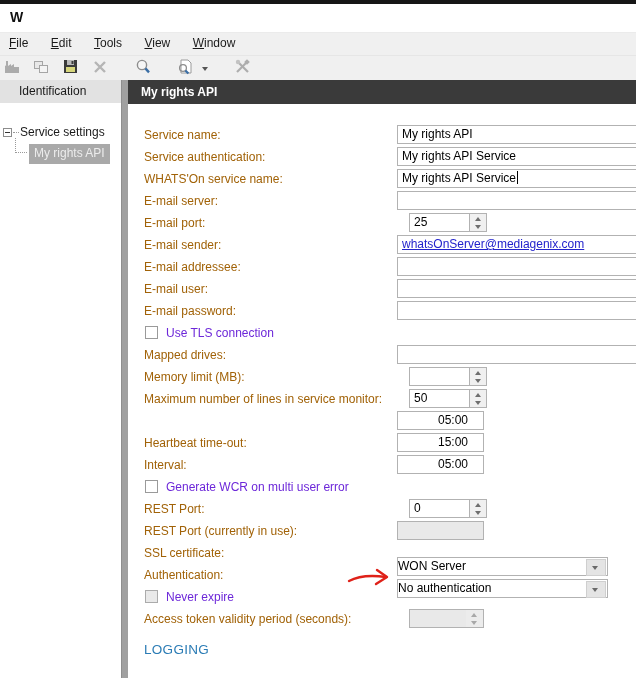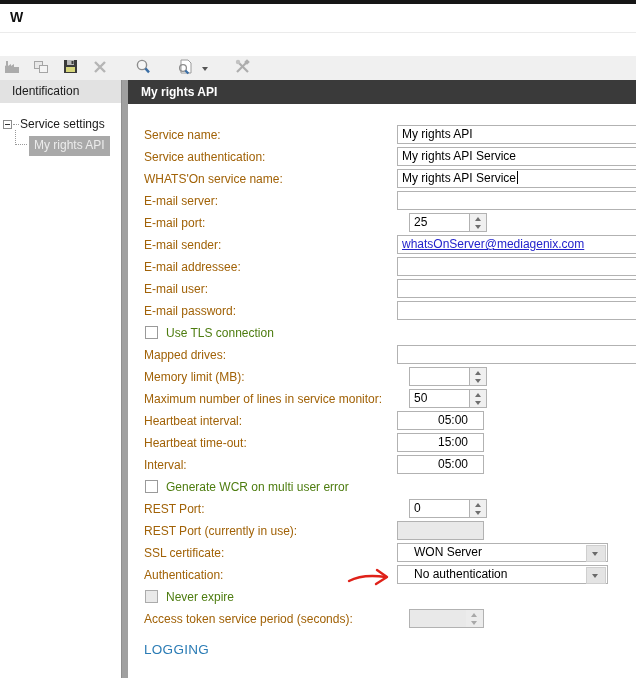--- a/index.html
+++ b/index.html
@@ -17,22 +17,22 @@
   .menu-item u{text-decoration:underline;}
 
   .toolbarbar{position:absolute;left:0;top:56px;width:636px;height:24px;background:#f0f0f0;}
   .tbtn{display:inline-block;vertical-align:top;margin:2px 3px 0 3px;width:19px;height:19px;}
   .tbtn svg{display:block;}
   .gap{margin-left:16px;}
   .caretbtn{width:10px;margin-left:-2px;}
   .caret-down{display:block;margin-top:9px;margin-left:1px;width:0;height:0;border-left:3.5px solid transparent;border-right:3.5px solid transparent;border-top:4px solid #555;}
 
   .leftpanel{position:absolute;left:0;top:80px;width:121px;height:598px;background:#fff;}
-  .left-header{height:23px;background:#e2e2e2;font-size:12px;color:#1a1a1a;line-height:23px;padding-left:12px;}
-  .tree{position:relative;padding-top:12px;}
+  .left-header{height:23px;background:#e2e2e2;font-size:12px;color:#1a1a1a;line-height:23px;padding-left:19px;}
+  .tree{position:relative;padding-top:20px;}
   .tree-root{position:relative;height:19px;line-height:19px;font-size:12px;color:#1a1a1a;padding-left:20px;}
   .expander{position:absolute;left:3px;top:5px;width:9px;height:9px;border:1px solid #8c8c8c;background:#fff;box-sizing:border-box;}
   .expander:after{content:"";position:absolute;left:1px;top:3px;width:5px;height:1px;background:#333;}
   .rootdots{position:absolute;left:13px;top:9px;width:6px;border-top:1px dotted #9a9a9a;}
   .tree-child{position:relative;height:19px;line-height:17px;font-size:12px;margin-left:29px;margin-top:2px;}
   .lconn{position:absolute;left:-14px;top:-6px;width:11px;height:14px;border-left:1px dotted #9a9a9a;border-bottom:1px dotted #9a9a9a;}
   .sel{display:inline-block;background:#a9a9a9;color:#ececec;padding:1px 5px 2px 5px;}
 
   .splitter{position:absolute;left:121px;top:80px;width:7px;height:598px;background:#a0a0a0;border-left:1px solid #8e8e8e;box-sizing:border-box;cursor:col-resize;}
 
@@ -51,44 +51,51 @@
   .tb.dis2{width:87px;background:#e9e9e9;padding-left:40px;}
   .spin{position:absolute;left:325px;top:1px;width:18px;height:19px;box-sizing:border-box;border:1px solid #b2b2b2;background:#f0f0f0;display:flex;flex-direction:column;}
   .spin .up,.spin .dn{flex:1;position:relative;}
   .spin .up:after{content:"";position:absolute;left:5px;top:3px;border-left:3px solid transparent;border-right:3px solid transparent;border-bottom:4px solid #6e6e6e;}
   .spin .dn:after{content:"";position:absolute;left:5px;top:2px;border-left:3px solid transparent;border-right:3px solid transparent;border-top:4px solid #6e6e6e;}
   .spin.disabled{background:#ececec;}
   .spin.disabled .up:after{border-bottom-color:#a8a8a8;}
   .spin.disabled .dn:after{border-top-color:#a8a8a8;}
   .spin.inner{left:322px;border-left:none;}
 
-  .combo{position:absolute;left:253px;top:1px;width:211px;height:19px;box-sizing:border-box;border:1px solid #b2b2b2;background:#fff;font-size:12px;line-height:17px;padding:0 16px;cursor:default;}
+  .combo{position:absolute;left:253px;top:15px;width:211px;height:19px;box-sizing:border-box;border:1px solid #b2b2b2;background:#fff;font-size:12px;line-height:17px;padding:0 0;cursor:default;}
   .combo-arrow{position:absolute;right:1px;top:1px;width:18px;height:15px;background:#e4e4e4;border:1px solid #cfcfcf;}
   .combo-arrow:after{content:"";position:absolute;left:5px;top:6px;border-left:3.5px solid transparent;border-right:3.5px solid transparent;border-top:4px solid #6a6a6a;}
 
   .cb{position:absolute;left:1px;top:4px;width:13px;height:13px;box-sizing:border-box;border:1px solid #9a9a9a;background:#fff;}
   .cb.disabled{background:#e9e9e9;border-color:#ababab;}
-  .cbl{position:absolute;left:22px;top:0;line-height:22px;font-size:12px;color:#4d7c0f;white-space:nowrap;}
+  .cbl{position:absolute;left:22px;top:0;line-height:22px;font-size:12px;color:#6d28d9;white-space:nowrap;}
 
   .link{color:#2323cc;text-decoration:underline;cursor:pointer;margin-top:44px;}
   .textcaret{display:inline-block;width:1px;height:13px;background:#000;vertical-align:-2px;margin-left:1px;}
 
   .redarrow{position:absolute;left:218px;top:487px;width:56px;height:24px;pointer-events:none;}
 </style>
 </head>
 <body>
 
 <div class="screen">
 
   <div class="topstrip"></div>
 
   <div class="titlebar">
     <span class="logo">W</span>
   </div>
 
+  <div class="menubar">
+    <span class="menu-item"><u>F</u><span>ile</span></span>
+    <span class="menu-item"><u>E</u><span>dit</span></span>
+    <span class="menu-item"><u>T</u><span>ools</span></span>
+    <span class="menu-item"><u>V</u><span>iew</span></span>
+    <span class="menu-item"><u>W</u><span>indow</span></span>
+  </div>
 
   <div class="toolbarbar">
     <span class="tbtn">
       <svg width="19" height="19">
           <path d="M2,15 L2,8 L5,6 L5,8 L8,6 L8,8 L11,6 L11,9 L16,9 L16,15 Z" fill="#ababab"></path>
           <rect x="3" y="3" width="2" height="4" fill="#ababab"></rect>
         </svg>
     </span>
     <span class="tbtn">
       <svg width="19" height="19">
@@ -213,21 +220,20 @@
       </div>
       <div class="row">
         <span class="lbl">Maximum number of lines in service monitor:</span>
         <div class="tb small"><span>50</span></div>
         <div class="spin">
             <span class="up"></span>
             <span class="dn"></span>
           </div>
       </div>
       <div class="row">
-        <span class="lbl">Heartbeat interval:</span>
         <div class="tb dis2" style="background:#fff;"><span>05:00</span></div>
       </div>
       <div class="row">
         <span class="lbl">Heartbeat time-out:</span>
         <div class="tb dis2" style="background:#fff;"><span>15:00</span></div>
       </div>
       <div class="row">
         <span class="lbl">Interval:</span>
         <div class="tb dis2" style="background:#fff;"><span>05:00</span></div>
       </div>
@@ -259,21 +265,21 @@
         <div class="combo">
           <span>No authentication</span>
           <span class="combo-arrow"></span>
         </div>
       </div>
       <div class="row">
         <span class="cb disabled"></span>
         <span class="cbl">Never expire</span>
       </div>
       <div class="row">
-        <span class="lbl">Access token service period (seconds):</span>
+        <span class="lbl">Access token validity period (seconds):</span>
         <div class="tb small dis"><span></span></div>
         <div class="spin inner disabled">
             <span class="up"></span>
             <span class="dn"></span>
           </div>
       </div>
 
       <div class="section logging">LOGGING</div>
     </div>
 

